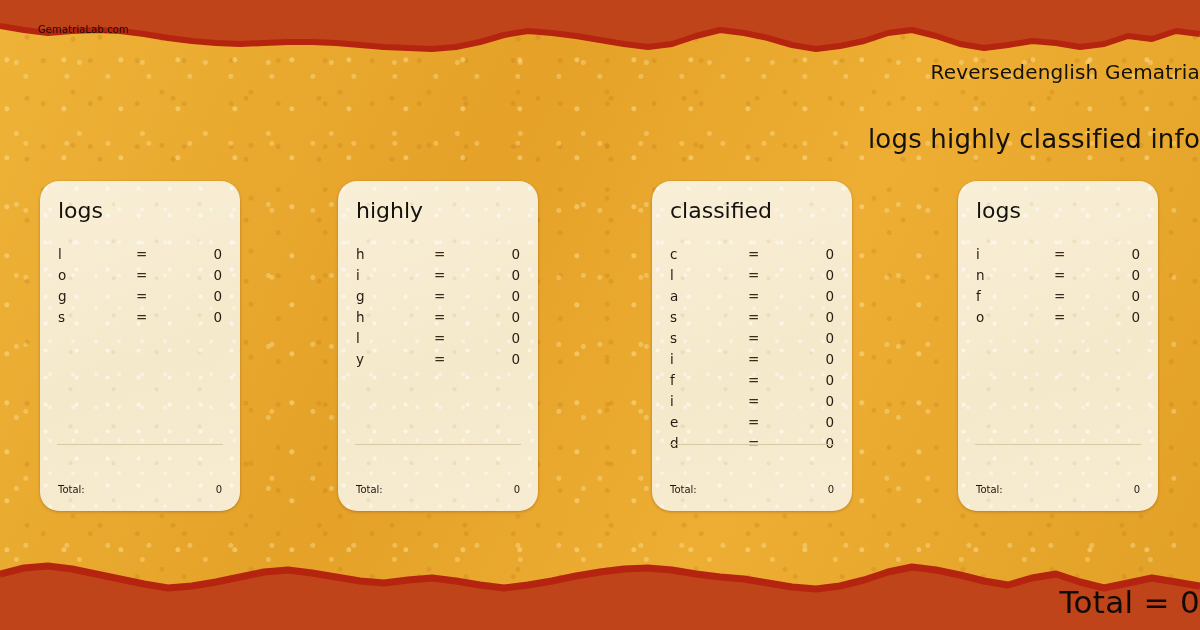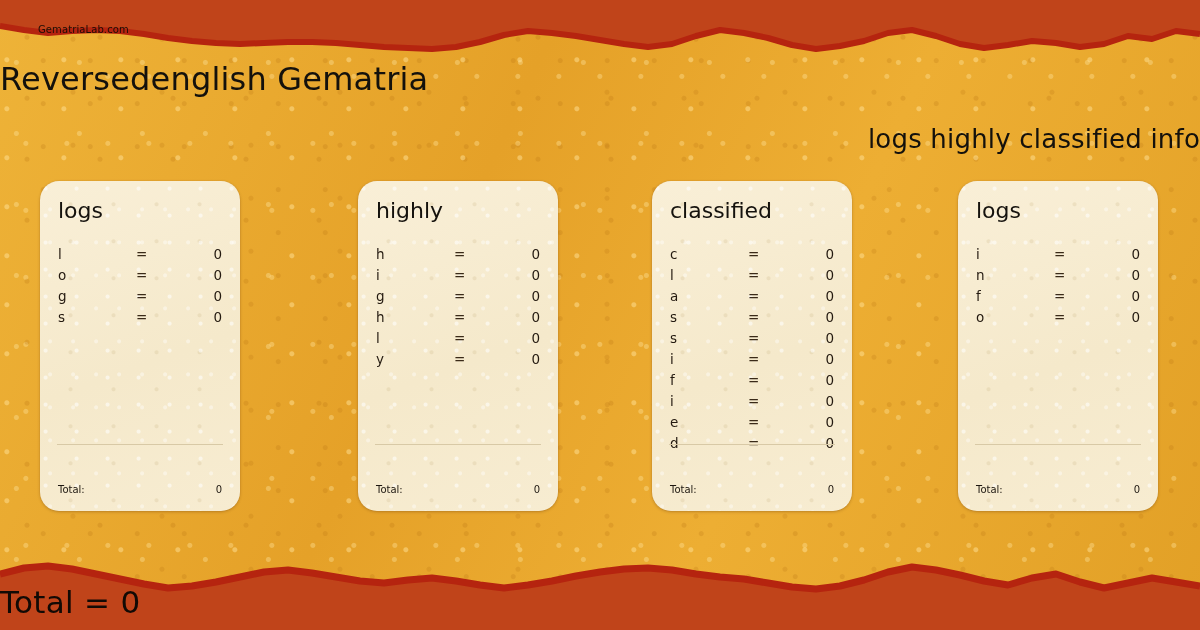--- a/index.html
+++ b/index.html
@@ -33,21 +33,21 @@
 
   .watermark{
     position:absolute;left:38px;top:24px;
     font-size:10px;color:#1c0d06;letter-spacing:.1px;
     white-space:nowrap;
   }
 
   
   .title{
     position:absolute;left:0;width:1200px;top:60px;
-    text-align:left;font-size:32px;color:#14110c;
+    text-align:right;font-size:20px;color:#14110c;
     letter-spacing:.2px;
   }
   .subtitle{
     position:absolute;left:0;width:1200px;top:124px;
     text-align:right;font-size:26px;color:#14110c;
     letter-spacing:.2px;
   }
 
   
   #cards{position:absolute;left:0;top:0;width:1200px;height:630px;}
@@ -59,21 +59,21 @@
       radial-gradient(circle at 71% 63%, rgba(198,176,126,.22) 0 1.5px, rgba(0,0,0,0) 2.5px),
       radial-gradient(circle at 44% 86%, rgba(255,255,255,.40) 0 1.5px, rgba(0,0,0,0) 2.5px),
       linear-gradient(160deg,#f9efd7 0%,#f5e9cb 55%,#f7ecd1 100%);
     background-size:31px 27px,43px 37px,23px 33px,100% 100%;
     border-radius:19px;
     box-shadow:0 1px 3px rgba(90,45,10,.30), 0 0 0 .5px rgba(160,110,45,.10);
     box-sizing:border-box;
     padding:0;
   }
   #card-0{left:40px;}
-  #card-1{left:358px;}
+  #card-1{left:338px;}
   #card-2{left:652px;padding-left:15px;}
   #card-3{left:958px;}
 
   .card-title{
     position:absolute;left:18px;top:19px;
     font-size:22px;color:#15120d;line-height:1;
     white-space:nowrap;
   }
   .rows{position:absolute;left:0;right:0;top:63px;}
   .row{
@@ -94,21 +94,21 @@
   .foot-line{
     position:relative;height:18px;line-height:18px;
     font-size:10px;color:#1d1710;margin-top:36px;
   }
   .foot-line .lbl{position:absolute;left:18px;}
   .foot-line .val{position:absolute;right:18px;}
 
   
   .grand-total{
     position:absolute;left:0;width:1200px;bottom:10px;
-    text-align:left;font-size:31px;color:#120a05;
+    text-align:right;font-size:31px;color:#120a05;
     letter-spacing:.3px;
   }
 </style>
 </head>
 <body>
 
 <div id="stage"></div>
 
 <div class="band" id="band-top">
   <svg width="1200" height="62" viewBox="0 0 1200 62" preserveAspectRatio="none">

